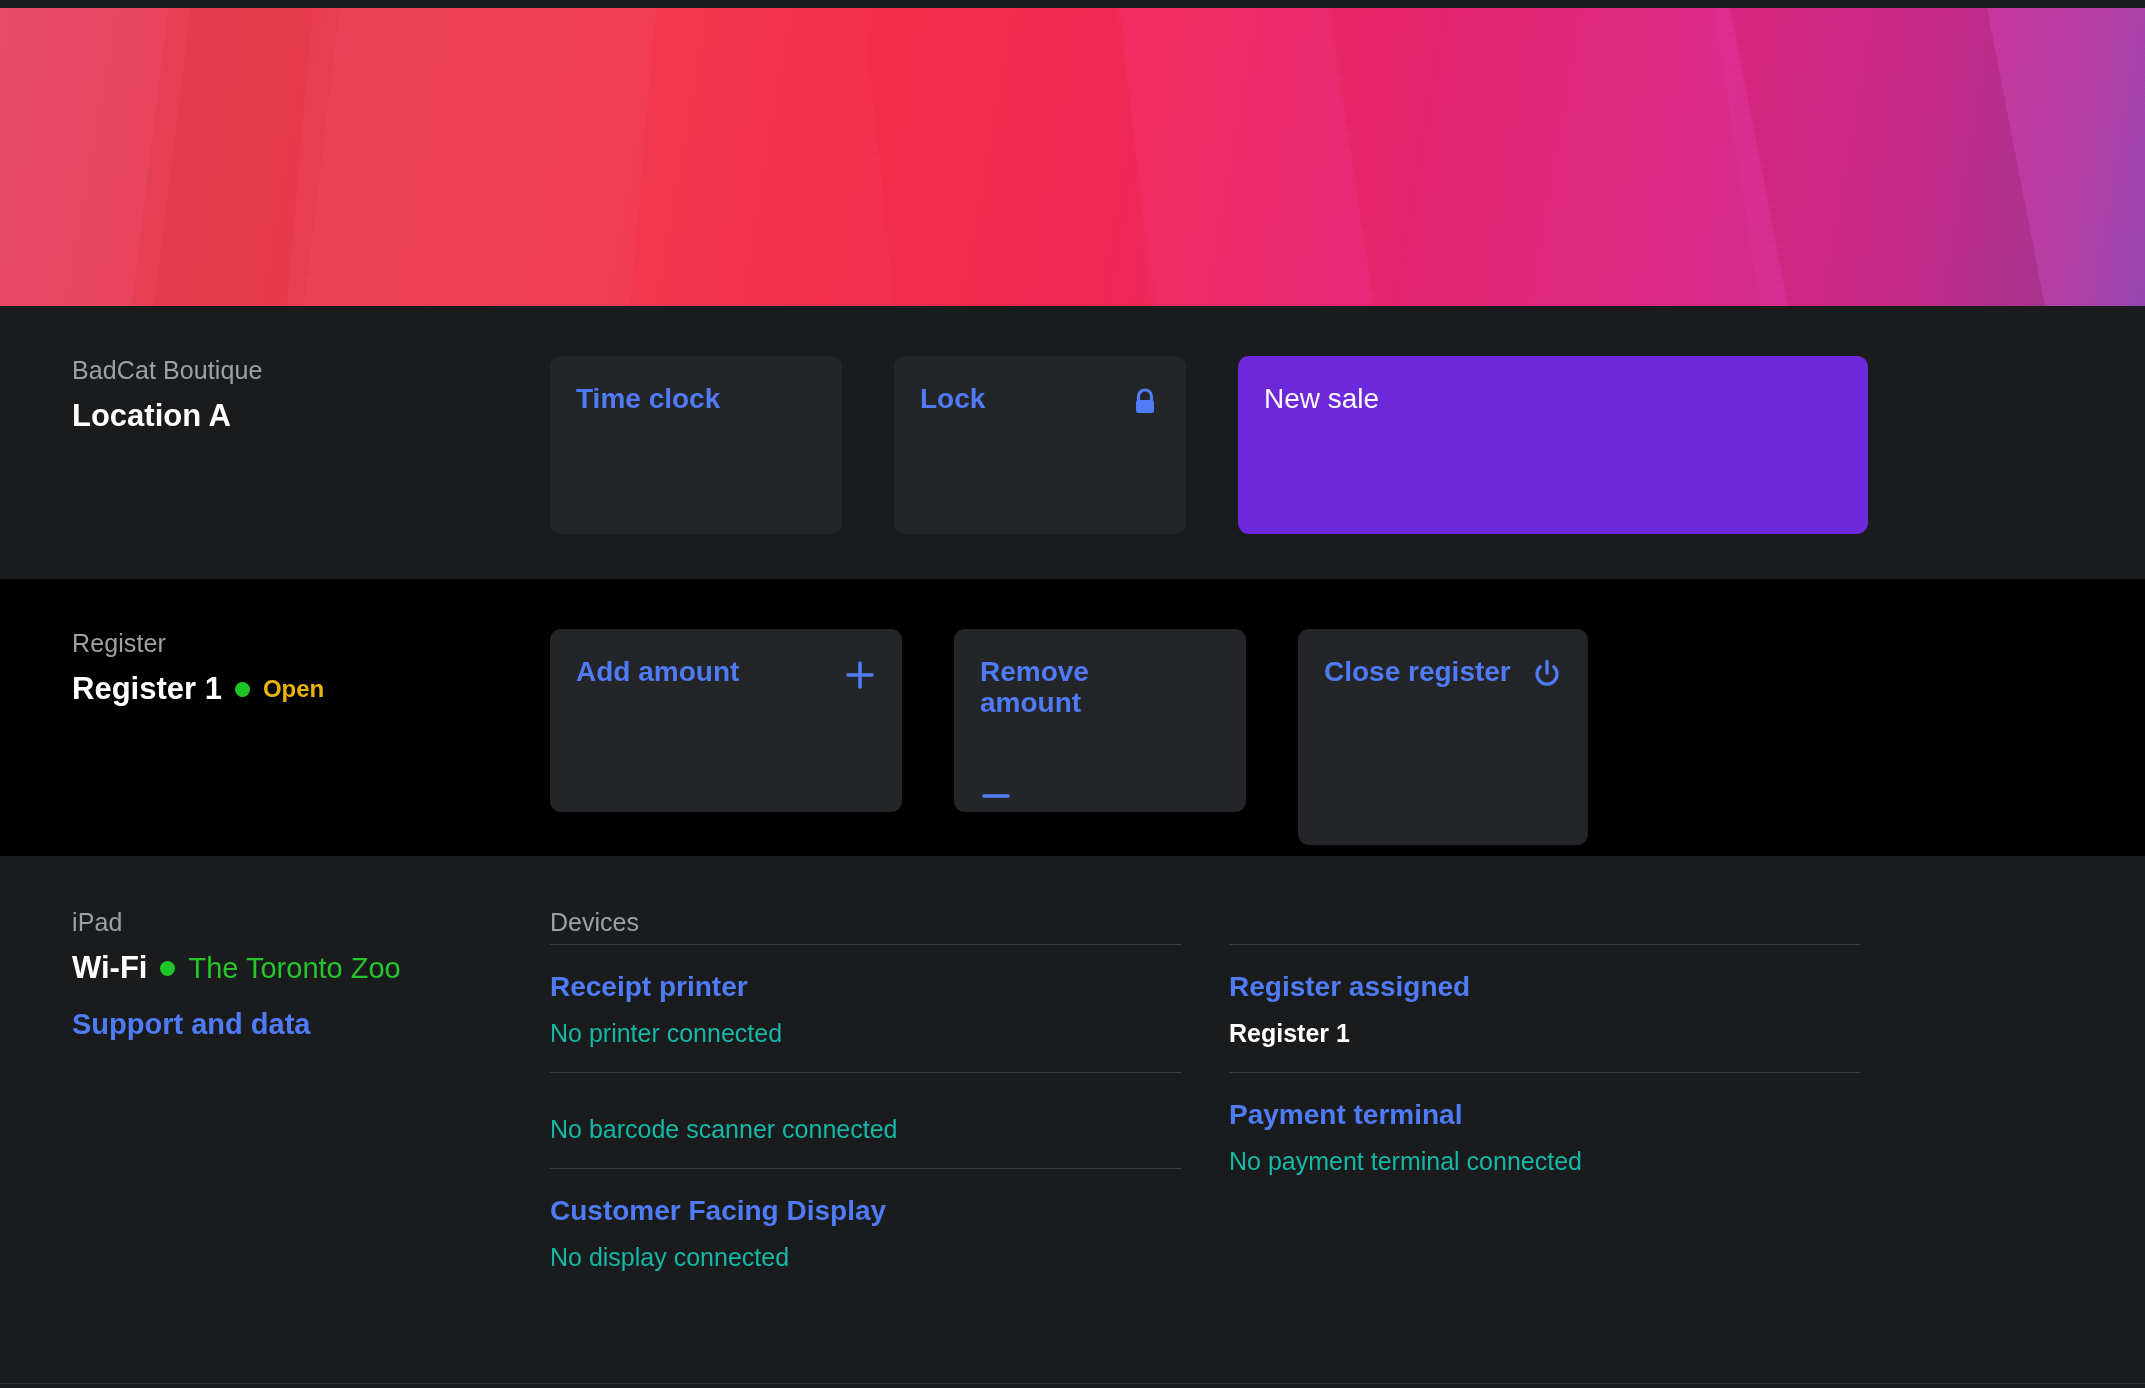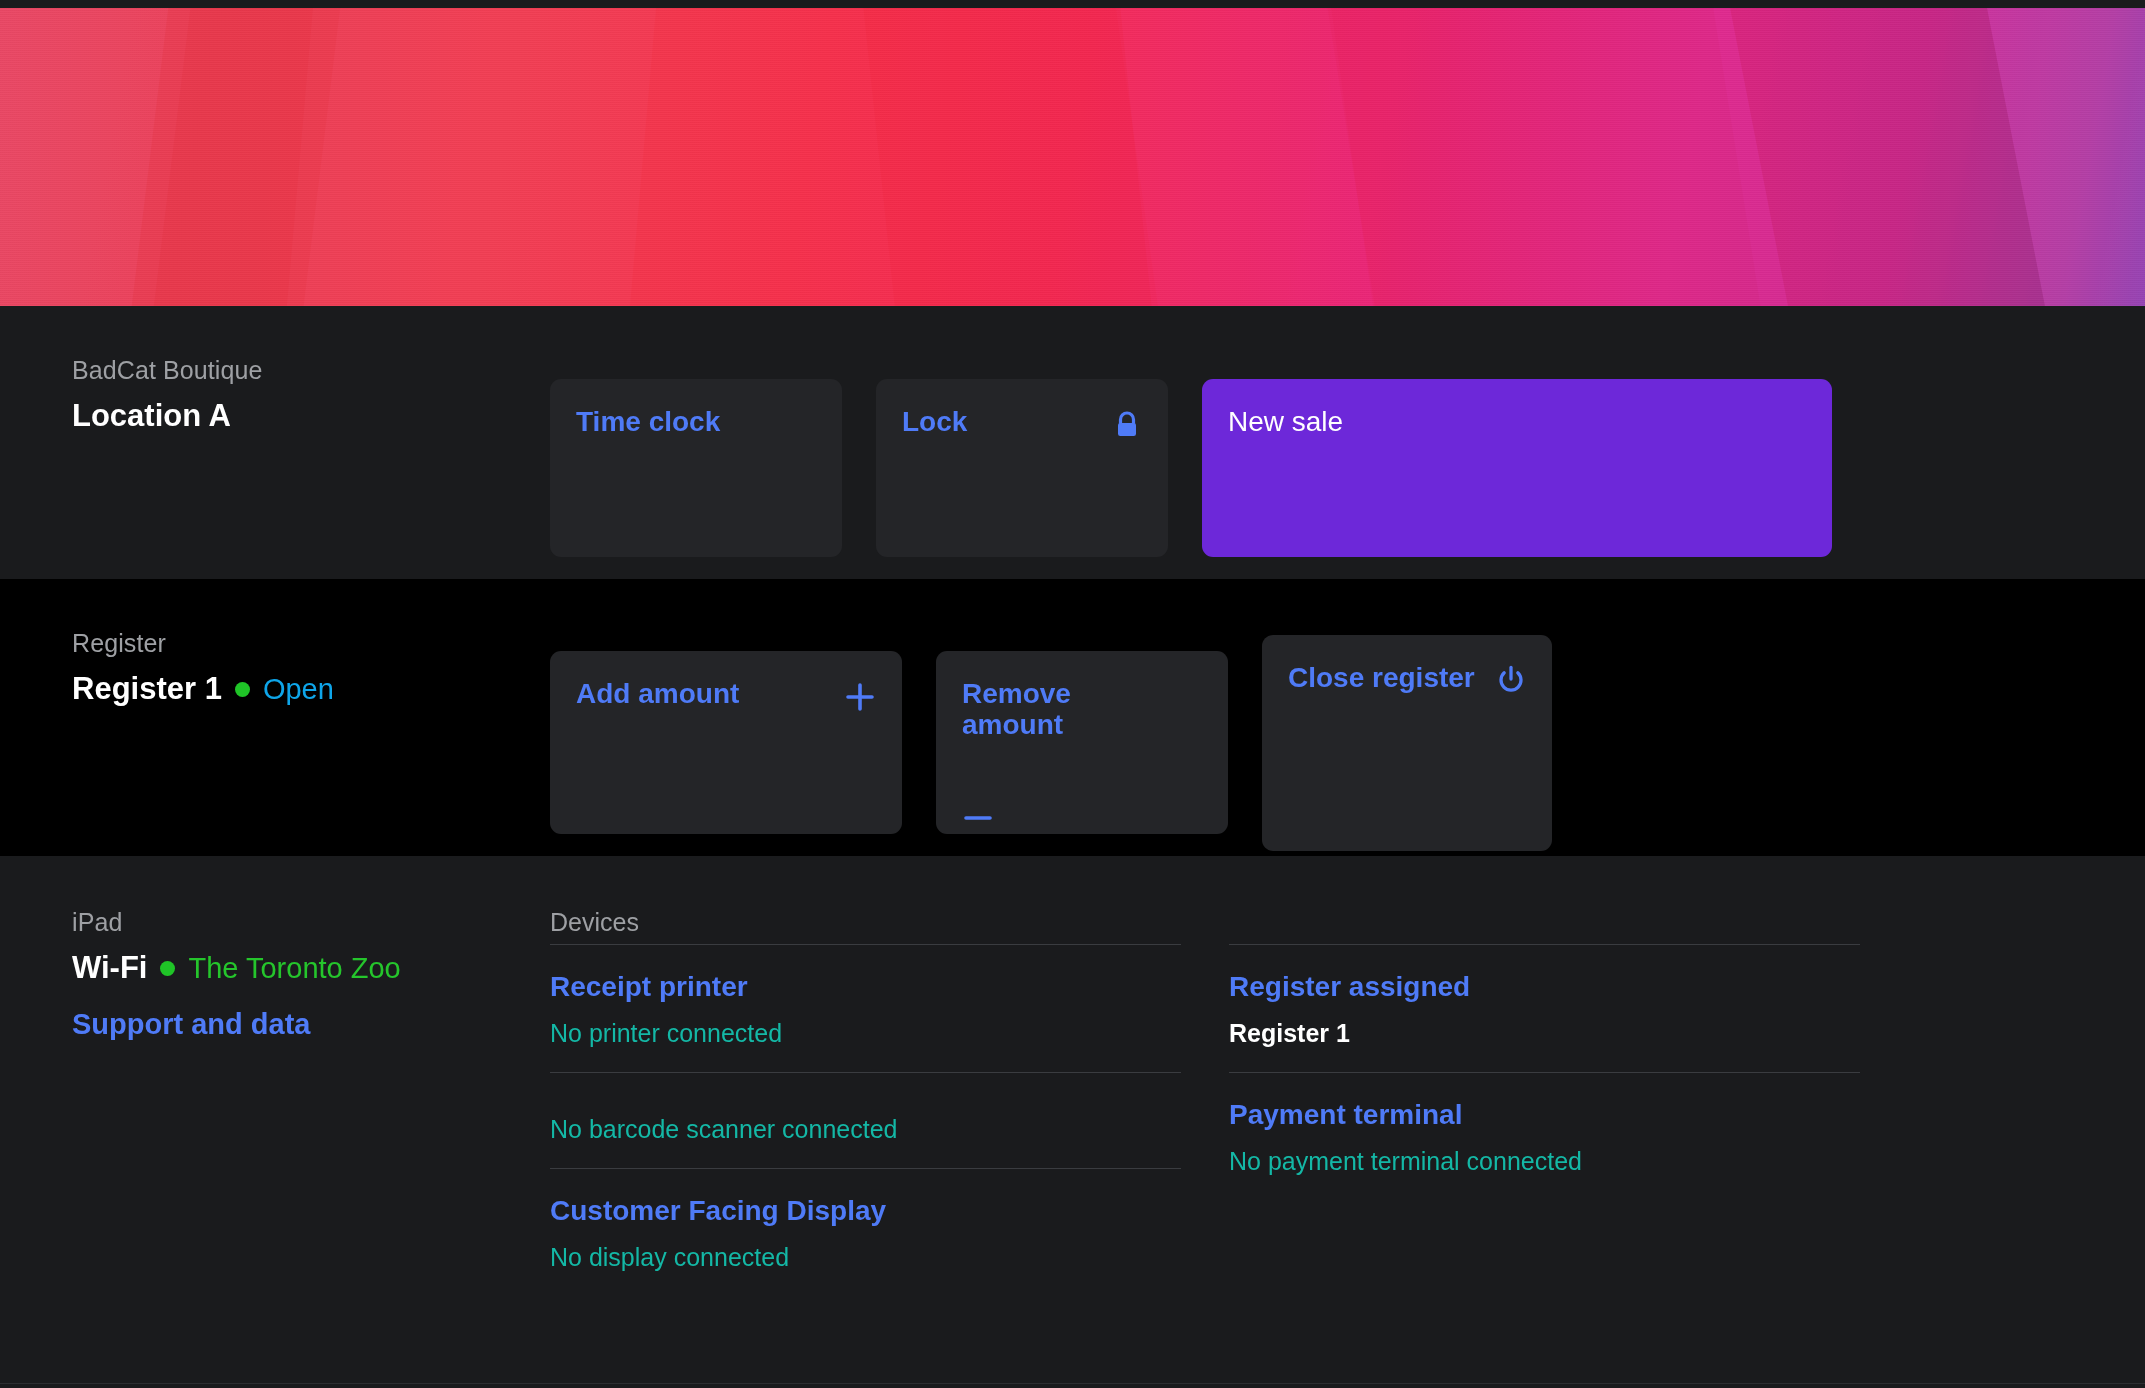--- a/index.html
+++ b/index.html
@@ -92,25 +92,25 @@
   }
   .left-col { width: 478px; flex: 0 0 auto; }
 
   .dot {
     width: 15px; height: 15px;
     border-radius: 50%;
     background: #1fc427;
     display: inline-block;
     flex: 0 0 auto;
   }
-  .status-open { color: #0ea5e9; font-size: 29px; font-weight: normal; }
+  .status-open { color: #eab308; font-size: 24px; font-weight: bold; }
   .status-wifi { color: #25c52c; font-size: 29px; font-weight: normal; }
 
   
-  .cards { display: flex; gap: 34px; align-items: center; }
+  .cards { display: flex; gap: 52px; align-items: flex-start; }
   .card {
     background: #242528;
     border-radius: 11px;
     padding: 28px 26px 0 26px;
     display: flex;
     align-items: flex-start;
     justify-content: space-between;
     gap: 14px;
   }
   .card-label {

